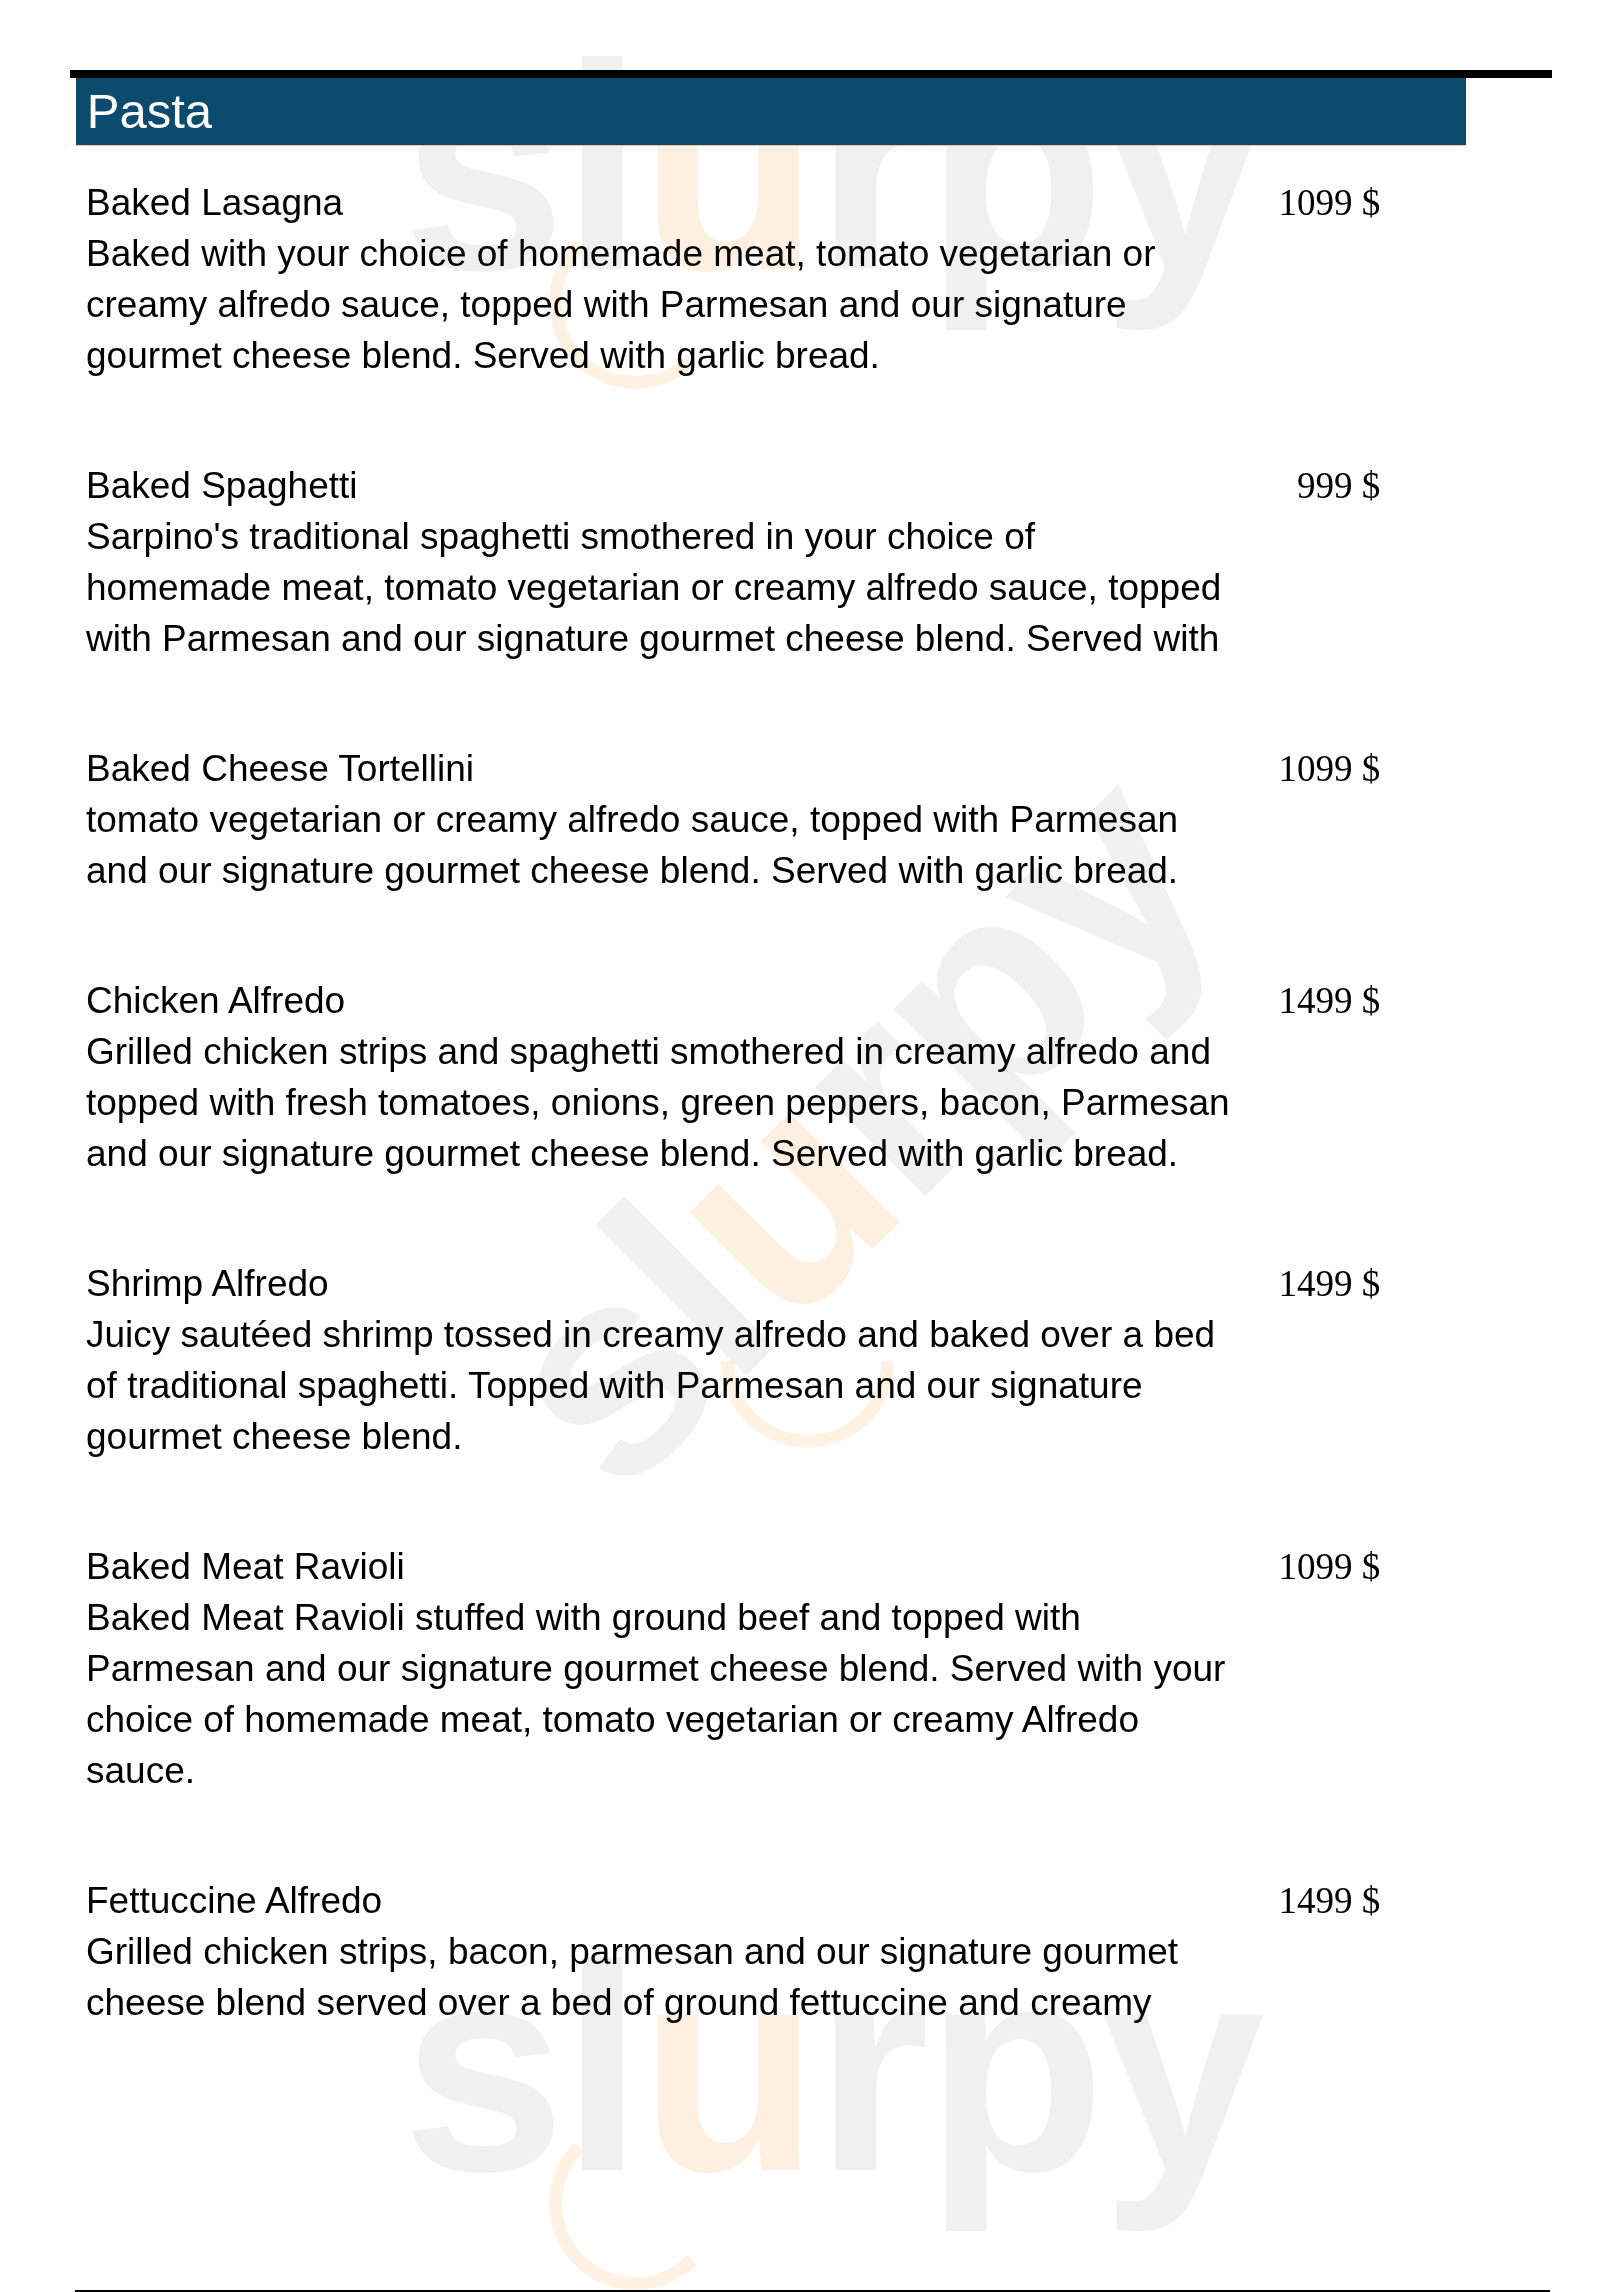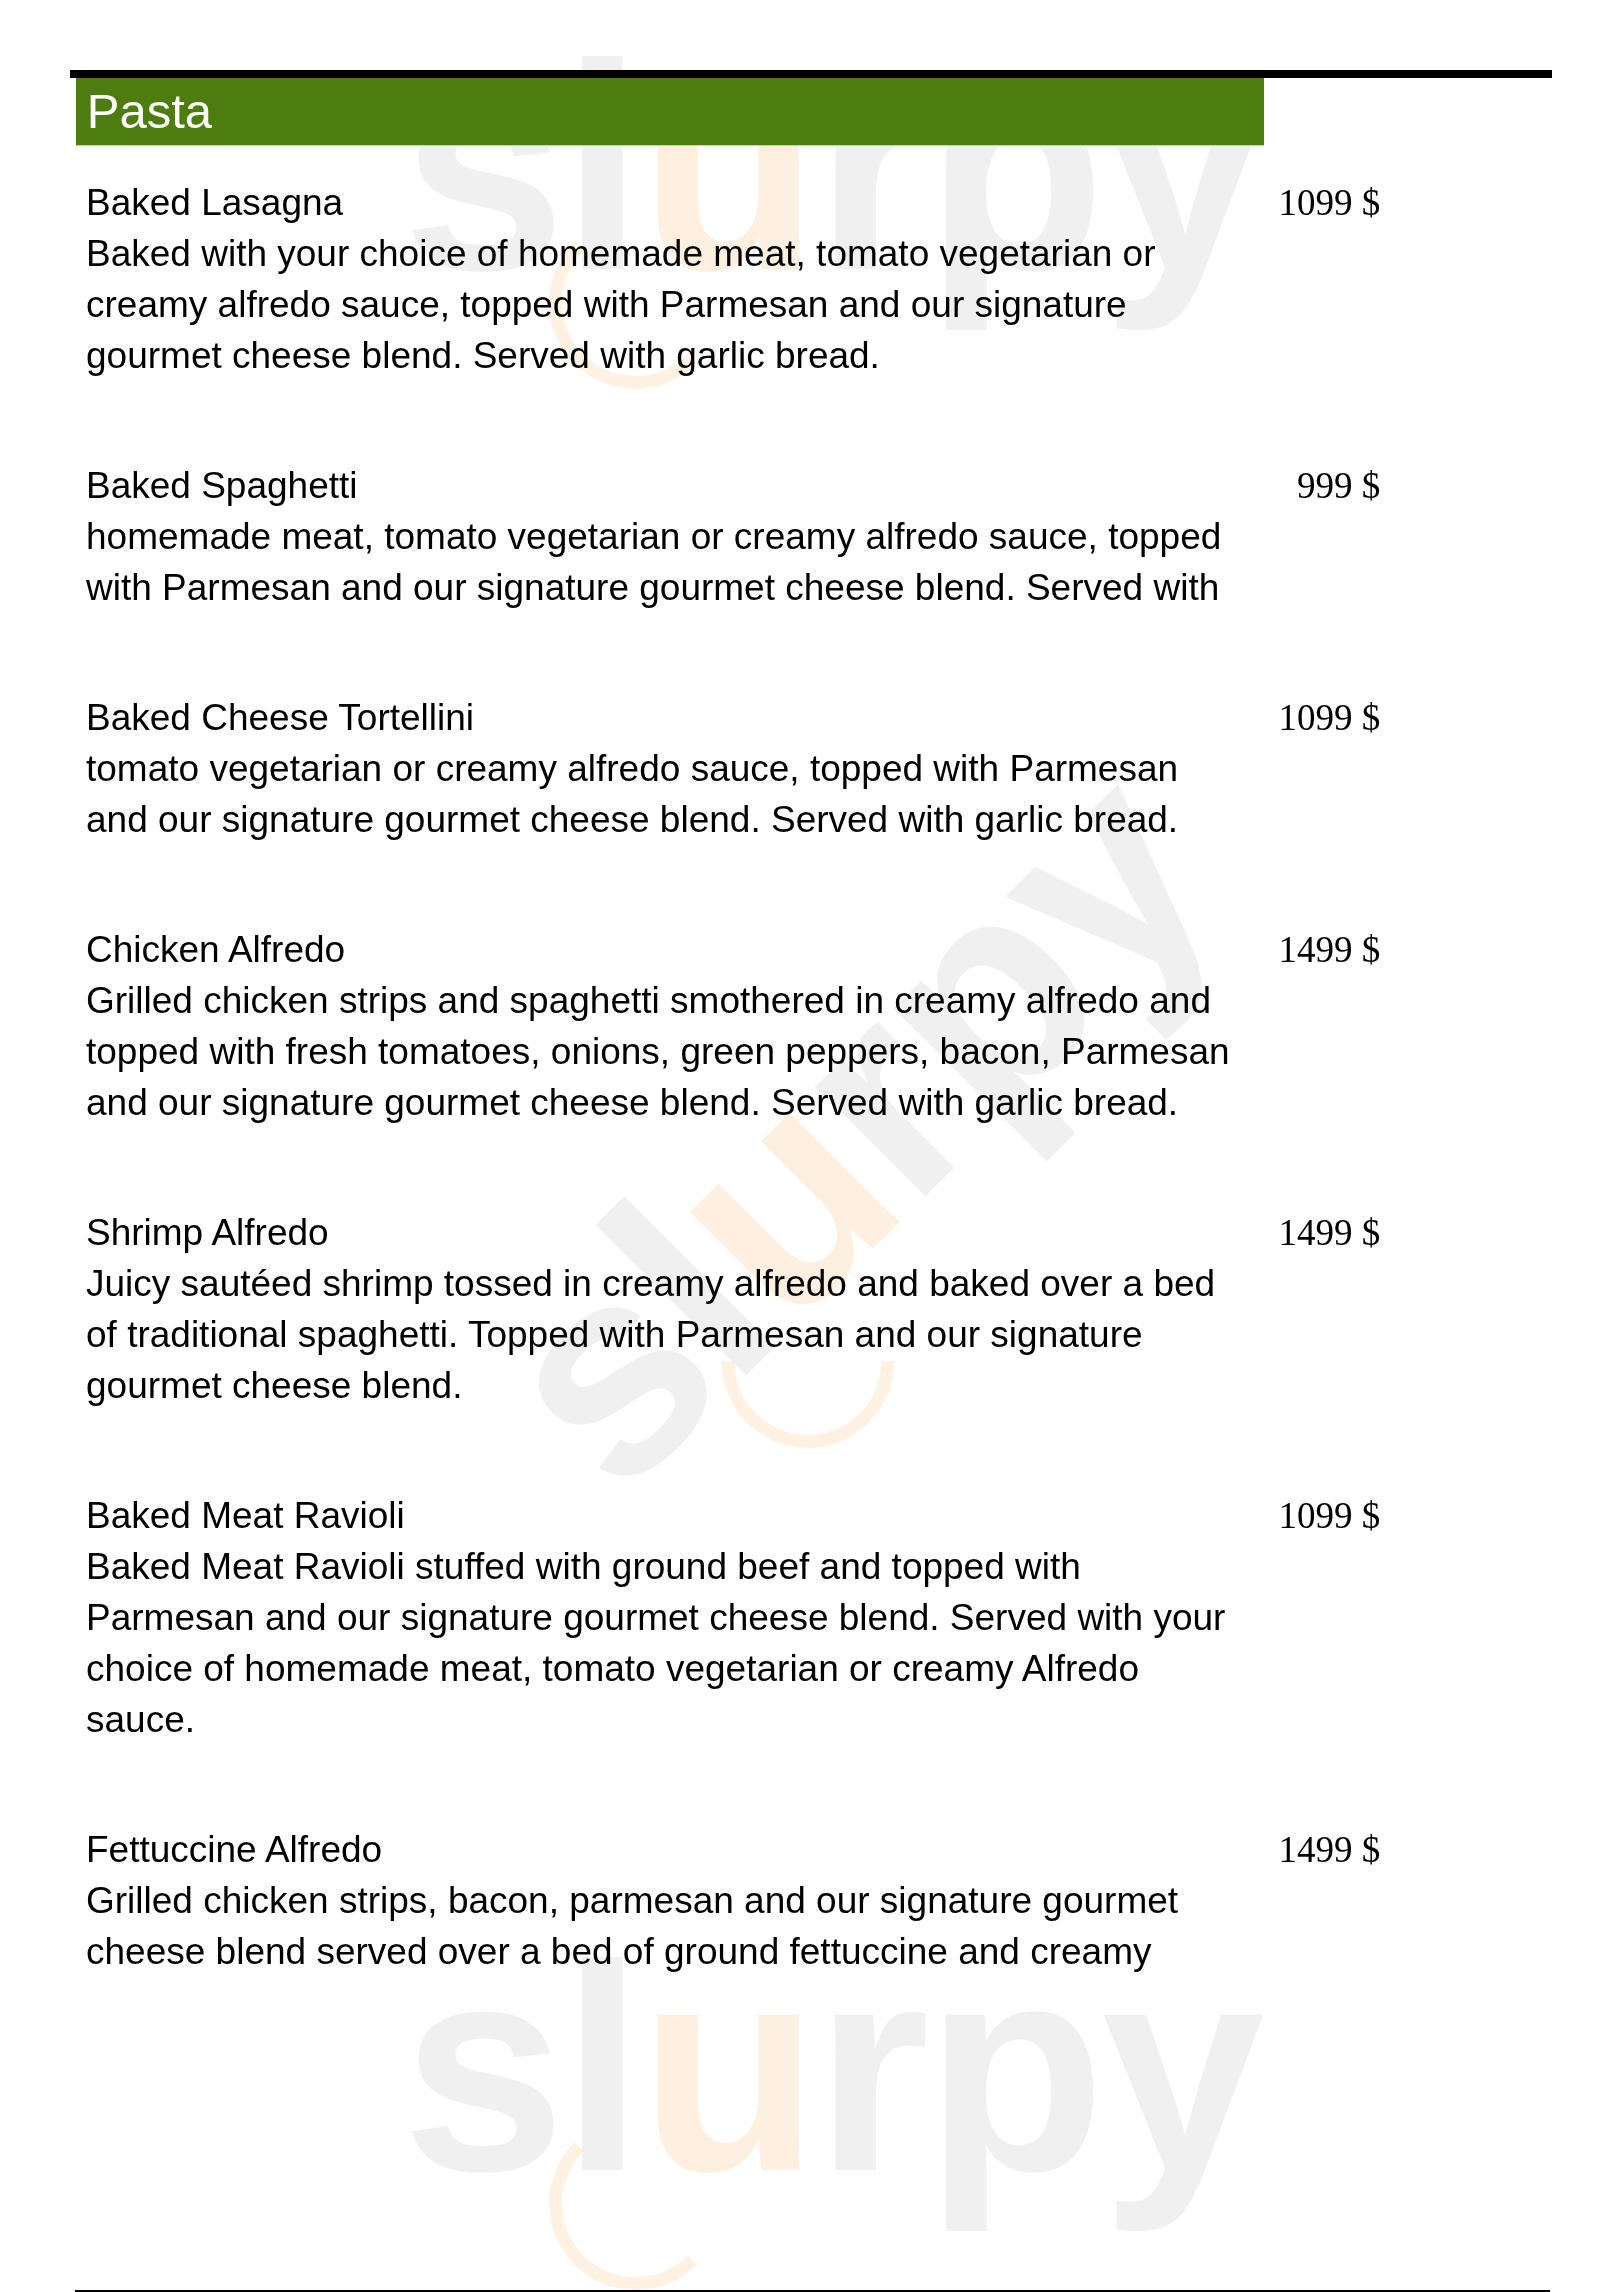--- a/index.html
+++ b/index.html
@@ -9,21 +9,21 @@
   .wm { position: absolute; font-family: "Liberation Sans", "DejaVu Sans", sans-serif; font-weight: bold;
         color: rgba(120,120,120,0.11); letter-spacing: -3.9px; white-space: nowrap; pointer-events: none; z-index: 1; }
   .wm .u { color: rgba(250,160,60,0.16); }
   .wm-top { left: 402px; top: 19.6px; font-size: 294px; line-height: 294px; }
   .wm-mid { left: 421px; top: 980px; font-size: 294px; line-height: 294px; transform: rotate(-45deg); transform-origin: 50% 50%; }
   .wm-bot { left: 402px; top: 1921px; font-size: 294px; line-height: 294px; }
   .wm .spoon { position: absolute; width: 147px; height: 147px; border: 13.7px solid rgba(250,160,60,0.14);
                border-top-color: transparent; border-right-color: transparent; border-radius: 50%; }
 
   .top-rule { position: absolute; left: 70px; top: 70px; width: 1482px; height: 7.8px; background: #000000; z-index: 3; }
-  .section-band { position: absolute; left: 76px; top: 77px; width: 1188px; height: 68px; background: #4d7c0f; z-index: 2;
+  .section-band { position: absolute; left: 76px; top: 77px; width: 1390px; height: 68px; background: #0c4a6e; z-index: 2;
                   box-shadow: 0 1px 0 #f3c49a; }
   .section-title { position: absolute; left: 10.8px; top: 5.9px; font-family: "Liberation Sans", sans-serif; font-size: 49px;
                    line-height: 57px; color: #ffffff; }
 
   .items { position: absolute; left: 86px; top: 177px; width: 1304px; z-index: 3; }
   .item { position: relative; margin-bottom: 79px; }
   .item-name, .item-line { font-family: Liberation Sans, sans-serif; font-size: 37px; line-height: 51px;
                color: #000000; white-space: nowrap; }
   .item-price { position: absolute; right: 9.8px; top: 0; font-family: "Liberation Serif", serif; font-size: 37px;
                 line-height: 51px; color: #000000; text-align: right; white-space: nowrap; }
@@ -50,20 +50,21 @@
       <div class="item-name">Baked Lasagna</div>
       <div class="item-price">1099 $</div>
       <div class="item-line">Baked with your choice of homemade meat, tomato vegetarian or</div>
       <div class="item-line">creamy alfredo sauce, topped with Parmesan and our signature</div>
       <div class="item-line">gourmet cheese blend. Served with garlic bread.</div>
     </div>
 
     <div class="item">
       <div class="item-name">Baked Spaghetti</div>
       <div class="item-price">999 $</div>
+      <div class="item-line">Sarpino's traditional spaghetti smothered in your choice of</div>
       <div class="item-line">homemade meat, tomato vegetarian or creamy alfredo sauce, topped</div>
       <div class="item-line">with Parmesan and our signature gourmet cheese blend. Served with</div>
     </div>
 
     <div class="item">
       <div class="item-name">Baked Cheese Tortellini</div>
       <div class="item-price">1099 $</div>
       <div class="item-line">tomato vegetarian or creamy alfredo sauce, topped with Parmesan</div>
       <div class="item-line">and our signature gourmet cheese blend. Served with garlic bread.</div>
     </div>

